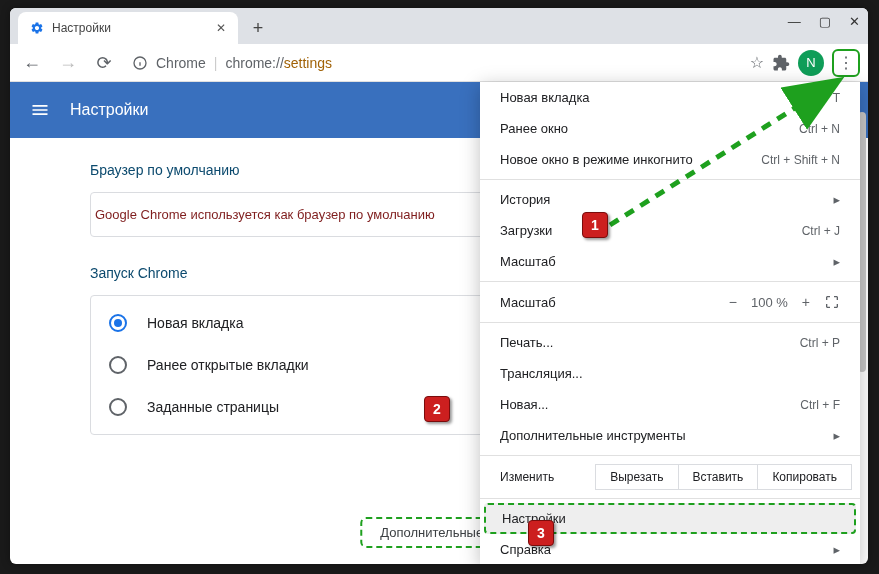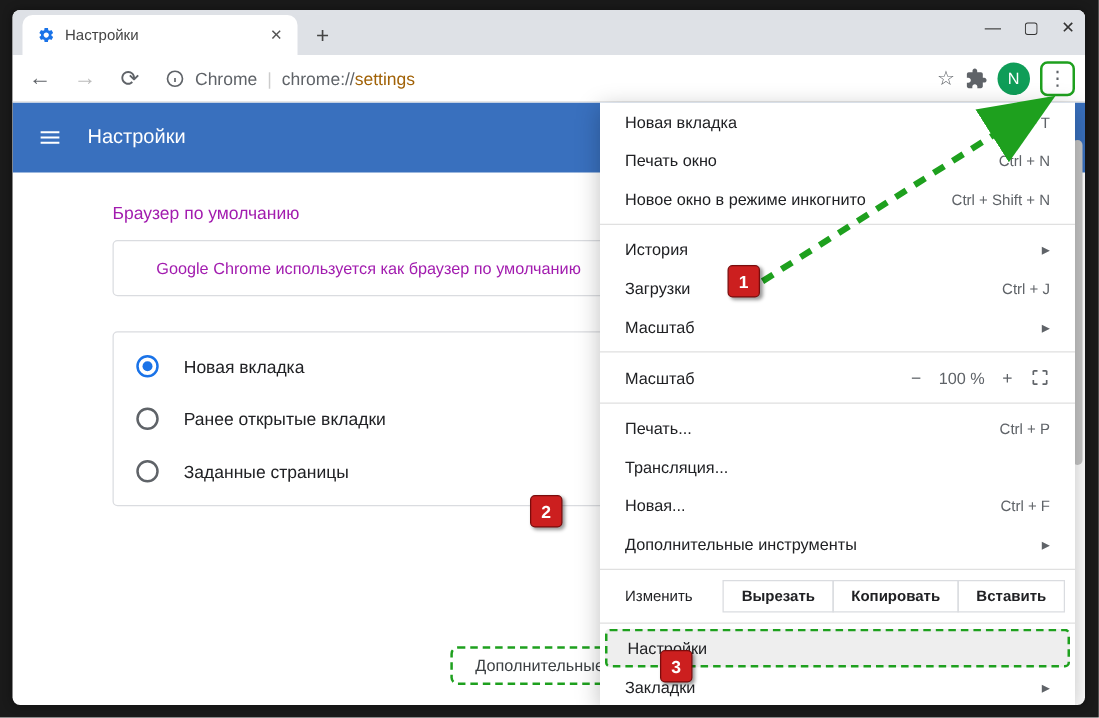--- a/index.html
+++ b/index.html
@@ -25,43 +25,43 @@
 .star { color: #5f6368; font-size: 16px; cursor: pointer; }
 .ext { color: #5f6368; cursor: pointer; }
 .avatar { width: 26px; height: 26px; border-radius: 50%; background: #0f9d58; color: #fff; display: flex; align-items: center; justify-content: center; font-size: 13px; cursor: pointer; }
 .menu3 { width: 28px; height: 28px; display: flex; align-items: center; justify-content: center; color: #5f6368; cursor: pointer; font-size: 16px; border: 2px solid #1ea01e; border-radius: 6px; }
 
 
 .content { position: absolute; top: 74px; left: 0; right: 0; bottom: 0; overflow: hidden; }
 .bluebar { height: 56px; background: #3970be; color: #fff; display: flex; align-items: center; padding: 0 20px; font-size: 16px; }
 .burger { margin-right: 20px; cursor: pointer; }
 .body { padding: 24px 80px 0; color: #202124; }
-.sectitle { font-size: 14px; color: #a21caf; margin-bottom: 14px; }
-.card { border: 1px solid #dadce0; border-radius: 4px; padding: 14px 34px; font-size: 13px; color: #a21caf; margin-bottom: 28px; }
+.sectitle { font-size: 14px; color: #0c4a6e; margin-bottom: 14px; }
+.card { border: 1px solid #dadce0; border-radius: 4px; padding: 14px 4px; font-size: 13px; color: #7f1d1d; margin-bottom: 28px; }
 .radiolist { border: 1px solid #dadce0; border-radius: 4px; padding: 6px 0; }
 .ritem { display: flex; align-items: center; padding: 12px 18px; font-size: 14px; color: #202124; cursor: pointer; }
 .rcircle { width: 18px; height: 18px; border: 2px solid #5f6368; border-radius: 50%; margin-right: 20px; display: flex; align-items: center; justify-content: center; }
 .rcircle.on { border-color: #1a73e8; }
 .rcircle.on::after { content: ""; width: 8px; height: 8px; background: #1a73e8; border-radius: 50%; }
 .advanced { position: absolute; bottom: 16px; left: 50%; transform: translateX(-50%); display: flex; align-items: center; gap: 8px; font-size: 13px; color: #3c4043; padding: 6px 18px; cursor: pointer; border: 2px dashed #1ea01e; border-radius: 6px; }
 .scrollbar { position: absolute; right: 2px; top: 104px; width: 8px; height: 260px; background: #c7c7c7; border-radius: 4px; }
 
 
 .menu { position: absolute; right: 8px; top: 74px; width: 380px; background: #fff; box-shadow: 0 4px 18px rgba(0,0,0,.25); font-size: 13px; color: #202124; z-index: 50; }
 .mi { display: flex; align-items: center; padding: 8px 20px; cursor: pointer; }
 .mi.sel { background: #eee; border: 2px dashed #1ea01e; border-radius: 4px; margin: 0 4px; padding: 6px 16px; }
 .mi .short { margin-left: auto; color: #5f6368; font-size: 12px; }
 .mi .chev { margin-left: auto; color: #5f6368; }
 .msep { height: 1px; background: #e0e0e0; margin: 4px 0; }
 .zoomrow { display: flex; align-items: center; padding: 8px 20px; }
 .zoomctrl { margin-left: auto; display: flex; align-items: center; gap: 14px; color: #5f6368; }
 .zbtn { cursor: pointer; font-size: 14px; }
 .full { cursor: pointer; }
 .editrow { display: flex; align-items: center; padding: 4px 8px 4px 20px; font-size: 12px; }
-.editbtns { margin-left: auto; display: flex; font-weight: bold; }
+.editbtns { margin-left: auto; display: flex; }
 .editbtns span { border: 1px solid #dadce0; padding: 5px 14px; cursor: pointer; margin-left: -1px; }
 
 
 .callout { position: absolute; width: 26px; height: 26px; background: #cc1f1f; border: 1px solid #7a0c0c; border-radius: 4px; color: #fff; display: flex; align-items: center; justify-content: center; font-weight: bold; font-size: 14px; box-shadow: 2px 2px 3px rgba(0,0,0,.4); z-index: 60; }
 .arrow { position: absolute; z-index: 55; pointer-events: none; }
 
 svg { display: block; }
 </style>
 </head>
 <body>
@@ -119,20 +119,21 @@
       <span class="burger">
         <svg width="20" height="20" viewBox="0 0 24 24" fill="#fff">
             <path d="M3 18h18v-2H3v2zm0-5h18v-2H3v2zm0-7v2h18V6H3z"></path>
           </svg>
       </span>
       <span>Настройки</span>
     </div>
     <div class="body">
       <div class="sectitle">Браузер по умолчанию</div>
       <div class="card">Google Chrome используется как браузер по умолчанию</div>
+      <div class="sectitle">Запуск Chrome</div>
       <div class="radiolist">
         <div class="ritem">
             <span class="rcircle on"></span>
             <span>Новая вкладка</span>
           </div>
         <div class="ritem">
             <span class="rcircle"></span>
             <span>Ранее открытые вкладки</span>
           </div>
         <div class="ritem">
@@ -148,21 +149,21 @@
   </div>
 
   <div class="scrollbar"></div>
 
   <div class="menu">
     <div class="mi">
         <span>Новая вкладка</span>
         <span class="short">Ctrl + T</span>
       </div>
     <div class="mi">
-        <span>Печать окно</span>
+        <span>Ранее окно</span>
         <span class="short">Ctrl + N</span>
       </div>
     <div class="mi">
         <span>Новое окно в режиме инкогнито</span>
         <span class="short">Ctrl + Shift + N</span>
       </div>
     <div class="msep"></div>
     <div class="mi">
         <span>История</span>
         <span class="chev">▸</span>
@@ -203,30 +204,30 @@
       </div>
     <div class="mi">
         <span>Дополнительные инструменты</span>
         <span class="chev">▸</span>
       </div>
     <div class="msep"></div>
     <div class="editrow">
       <span>Изменить</span>
       <div class="editbtns">
         <span>Вырезать</span>
+        <span>Вставить</span>
         <span>Копировать</span>
-        <span>Вставить</span>
       </div>
     </div>
     <div class="msep"></div>
     <div class="mi sel">
         <span>Настройки</span>
       </div>
     <div class="mi">
-        <span>Закладки</span>
+        <span>Справка</span>
         <span class="chev">▸</span>
       </div>
 
   </div>
 </div>
 
 <svg class="arrow" width="879" height="574">
   <defs>
       <marker id="ah" markerWidth="12" markerHeight="12" refX="10" refY="5" orient="auto">
         <path d="M0,0 L12,5 L0,10 z" fill="#1ea01e"></path>

